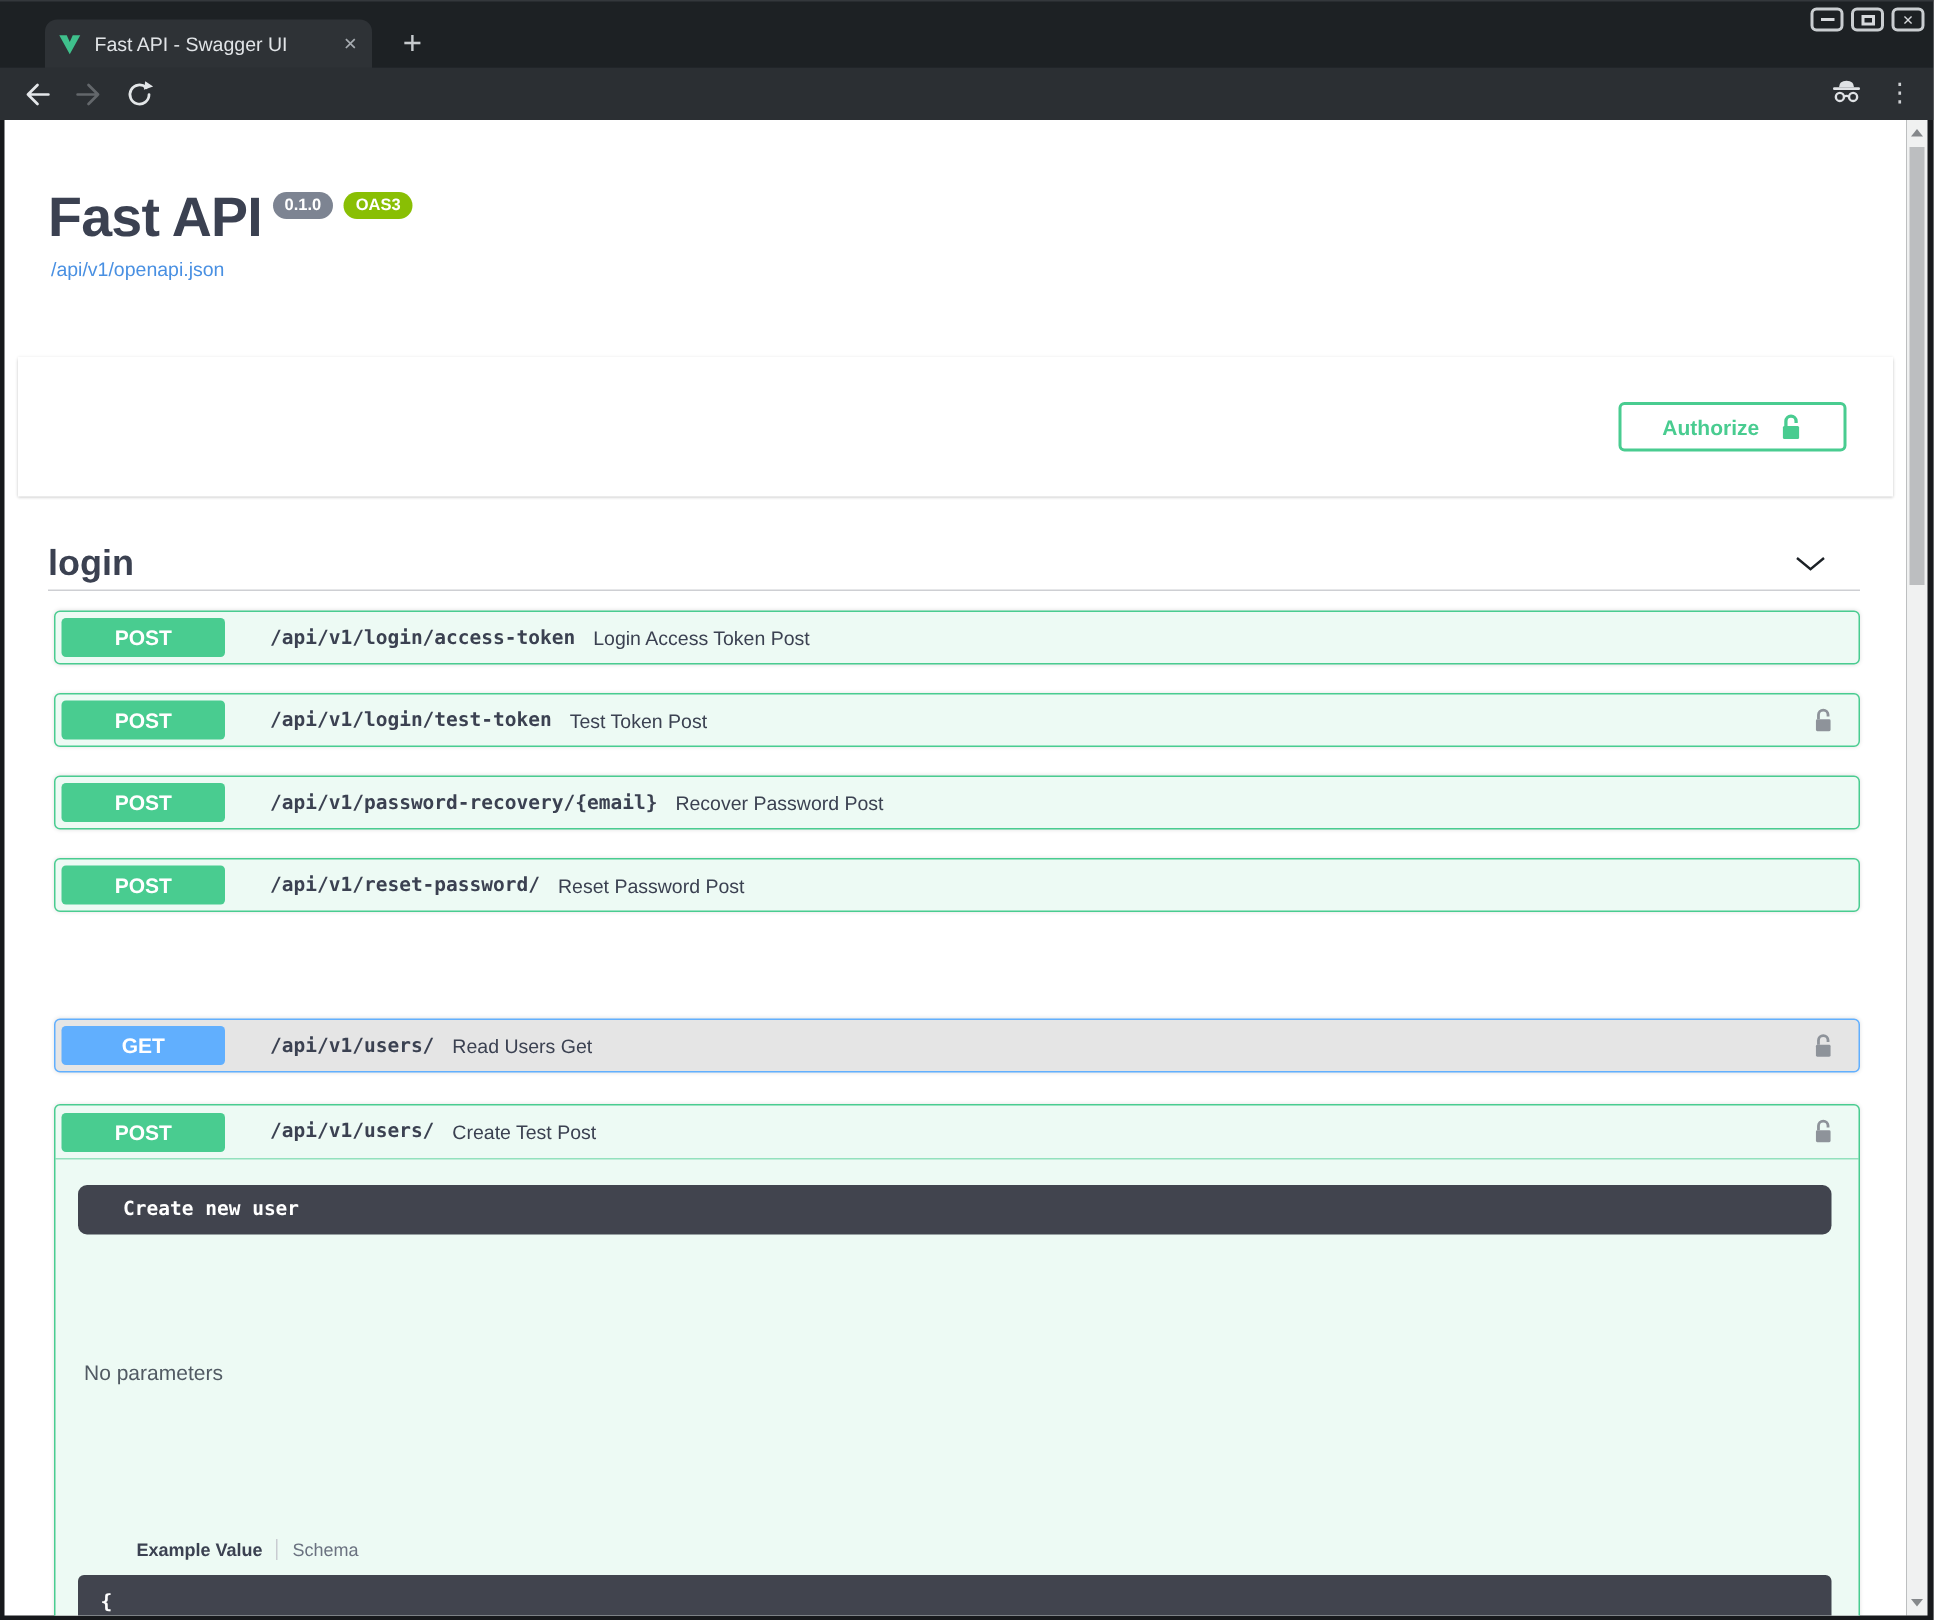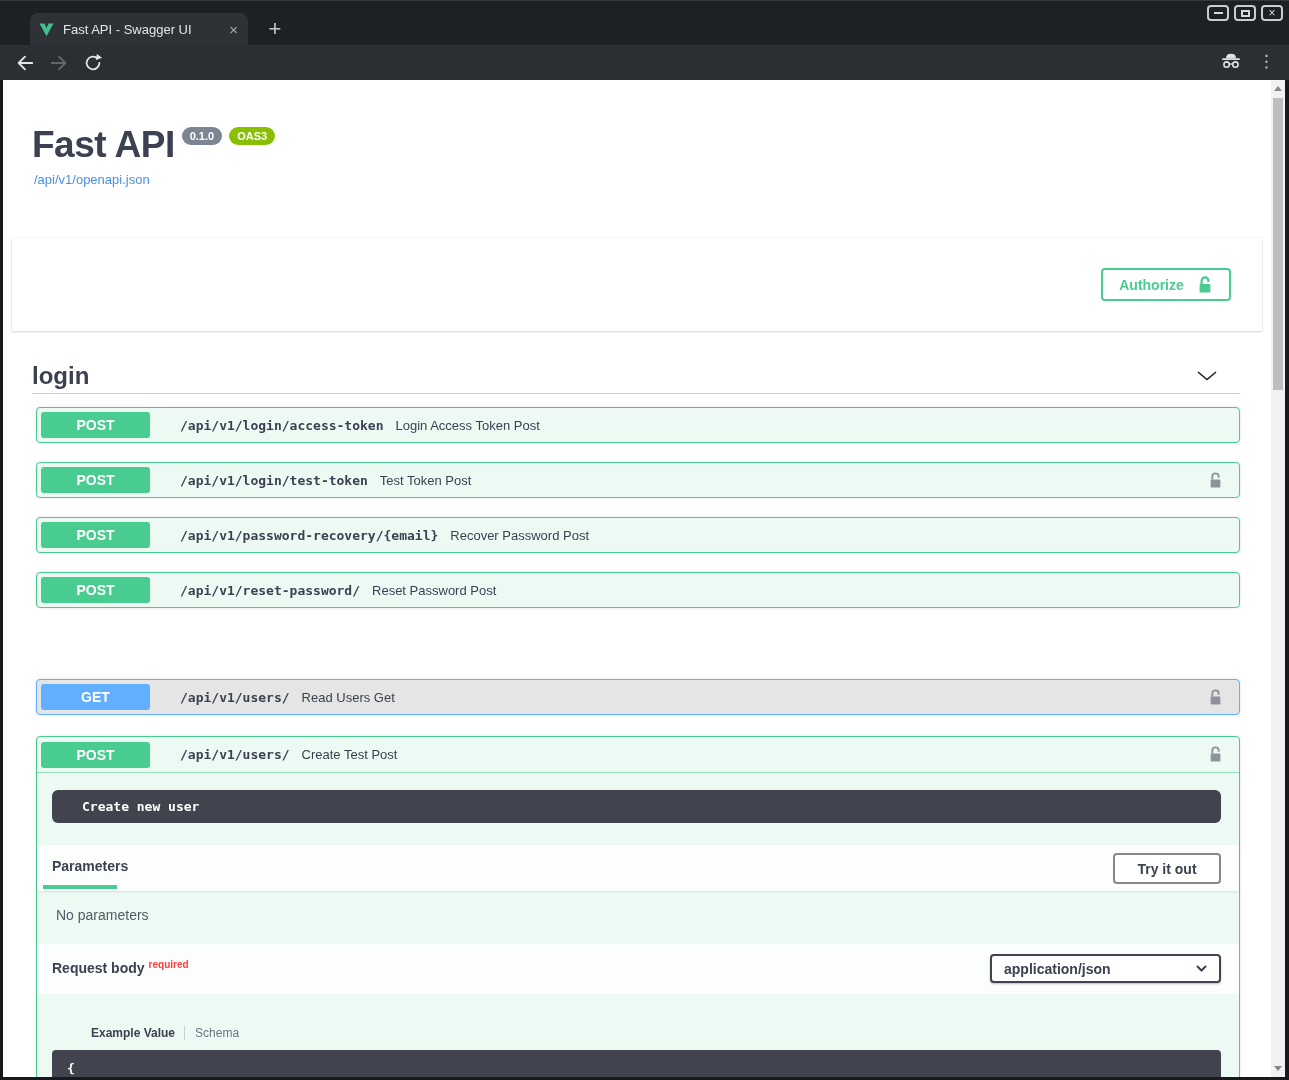--- a/index.html
+++ b/index.html
@@ -33,21 +33,21 @@
   .page { position:absolute; left:3px; top:80px; width:1268px; height:997px; background:#fff; overflow:hidden; color:#3b4151; }
 
   .api-info { position:absolute; left:29px; top:44px; white-space:nowrap; }
   .api-title { display:inline; font-size:37px; font-weight:bold; color:#3b4151; letter-spacing:-.5px; }
   .badge { display:inline-block; font-size:11px; font-weight:bold; color:#fff; padding:3px 8px; border-radius:10px; margin-left:7px; position:relative; top:-17px; }
   .badge.version { background:#7d8492; }
   .badge.oas { background:#89bf04; }
   .spec-link { position:absolute; left:31px; top:92px; font-size:13px; color:#4990e2; text-decoration:none; }
 
   .scheme-bar { position:absolute; left:9px; top:158px; width:1250px; height:93px; background:#fff; box-shadow:0 1px 2px 0 rgba(0,0,0,.15), 0 0 2px 0 rgba(0,0,0,.09); }
-  .authorize-btn { position:absolute; right:31px; top:30px; width:130px; height:33px; border:2px solid #49cc90; border-radius:4px; background:#fff; color:#49cc90; font-weight:bold; font-size:14px; display:flex; align-items:center; justify-content:center; gap:13px; }
+  .authorize-btn { position:absolute; right:31px; top:30px; width:152px; height:33px; border:2px solid #49cc90; border-radius:4px; background:#fff; color:#49cc90; font-weight:bold; font-size:14px; display:flex; align-items:center; justify-content:center; gap:13px; }
 
   .tag-header { position:absolute; left:29px; width:1208px; border-bottom:1px solid rgba(59,65,81,.25); display:flex; align-items:center; justify-content:space-between; padding-right:22px; }
   .tag-name { font-size:24px; font-weight:bold; color:#3b4151; }
   #tag-login { top:278px; height:36px; }
   #tag-users { top:555px; height:37px; }
 
   .op-row { position:absolute; left:33px; width:1204px; height:36px; border-radius:4px; display:flex; align-items:center; box-shadow:0 0 3px rgba(0,0,0,.12); }
   .op-row.post, .opblock-open { background:#edfaf4; border:1px solid #49cc90; }
   .op-row.get { background:#e5e5e5; border:1px solid #61affe; }
   .method-badge { width:109px; height:26px; margin-left:4px; border-radius:3px; color:#fff; font-weight:bold; font-size:14px; display:flex; align-items:center; justify-content:center; flex:none; }
@@ -212,37 +212,23 @@
         <span class="op-lock">
           <svg width="15" height="17" viewBox="0 0 16 18">
               <path d="M4.6 8 V4.8 a3.4 3.4 0 0 1 6.8 0 V6" fill="none" stroke="#8e939a" stroke-width="2"></path>
               <rect x="2.8" y="8" width="10.4" height="8.4" rx="1" fill="#8e939a"></rect>
             </svg>
         </span>
       </div>
 
       <div class="desc-bar">Create new user</div>
 
-      <div class="sec-header">
-        <span class="param-tab">Parameters</span>
-        <span class="param-underline"></span>
-        <button class="tryit-btn">Try it out</button>
-      </div>
 
       <div class="no-params">No parameters</div>
 
-      <div class="reqbody-row">
-        <span class="reqbody-label"><span>Request body</span><span class="required-flag">required</span></span>
-        <div class="media-select">
-          <span>application/json</span>
-          <svg width="11" height="7" viewBox="0 0 11 7">
-              <path d="M1 1 L5.5 5.5 L10 1" fill="none" stroke="#3b4151" stroke-width="2"></path>
-            </svg>
-        </div>
-      </div>
 
       <div class="model-tabs">
         <span class="model-tab active">Example Value</span>
         <span class="model-tab inactive">Schema</span>
       </div>
 
       <div class="codeblock">{</div>
     </div>
   </div>
 

